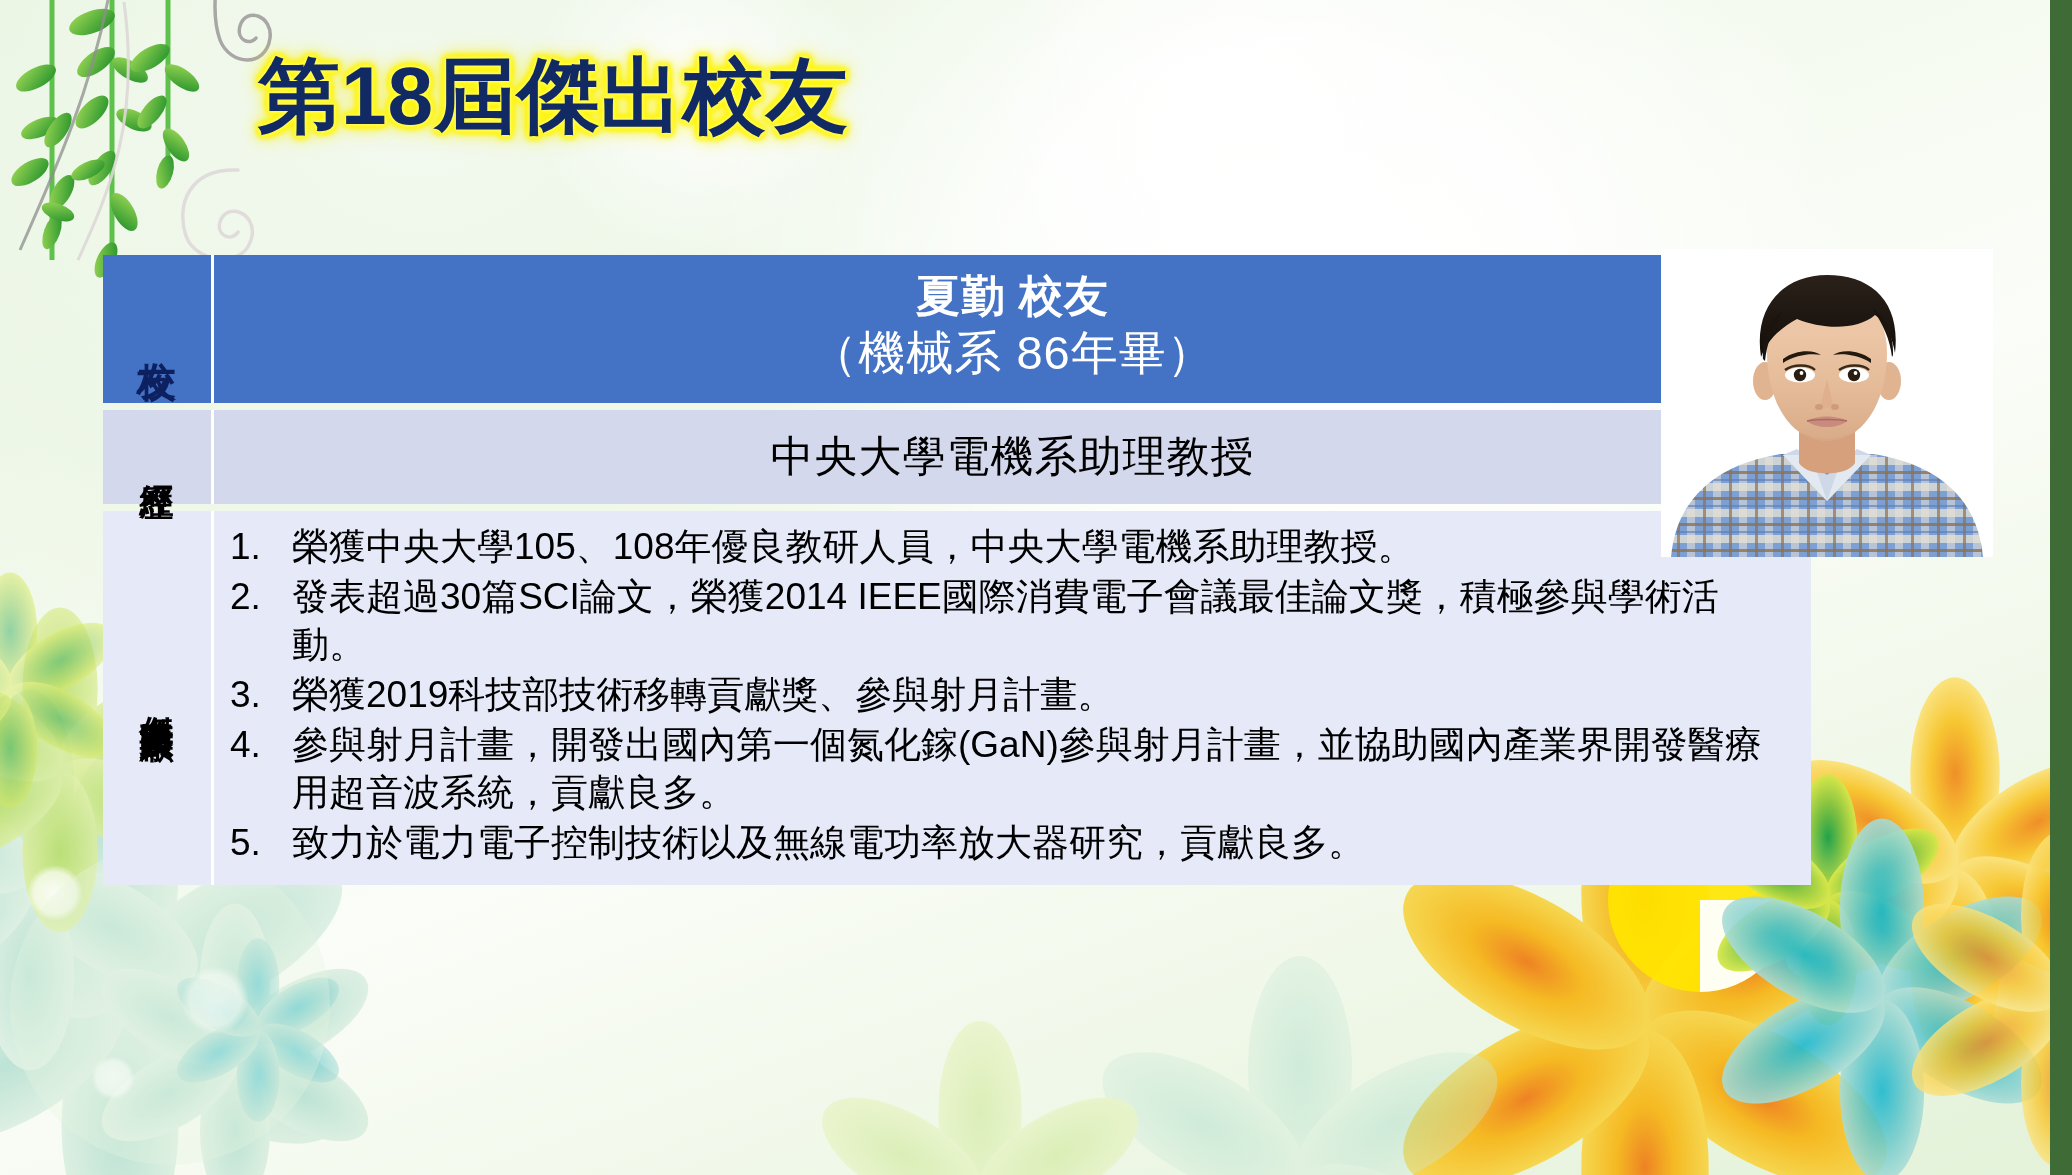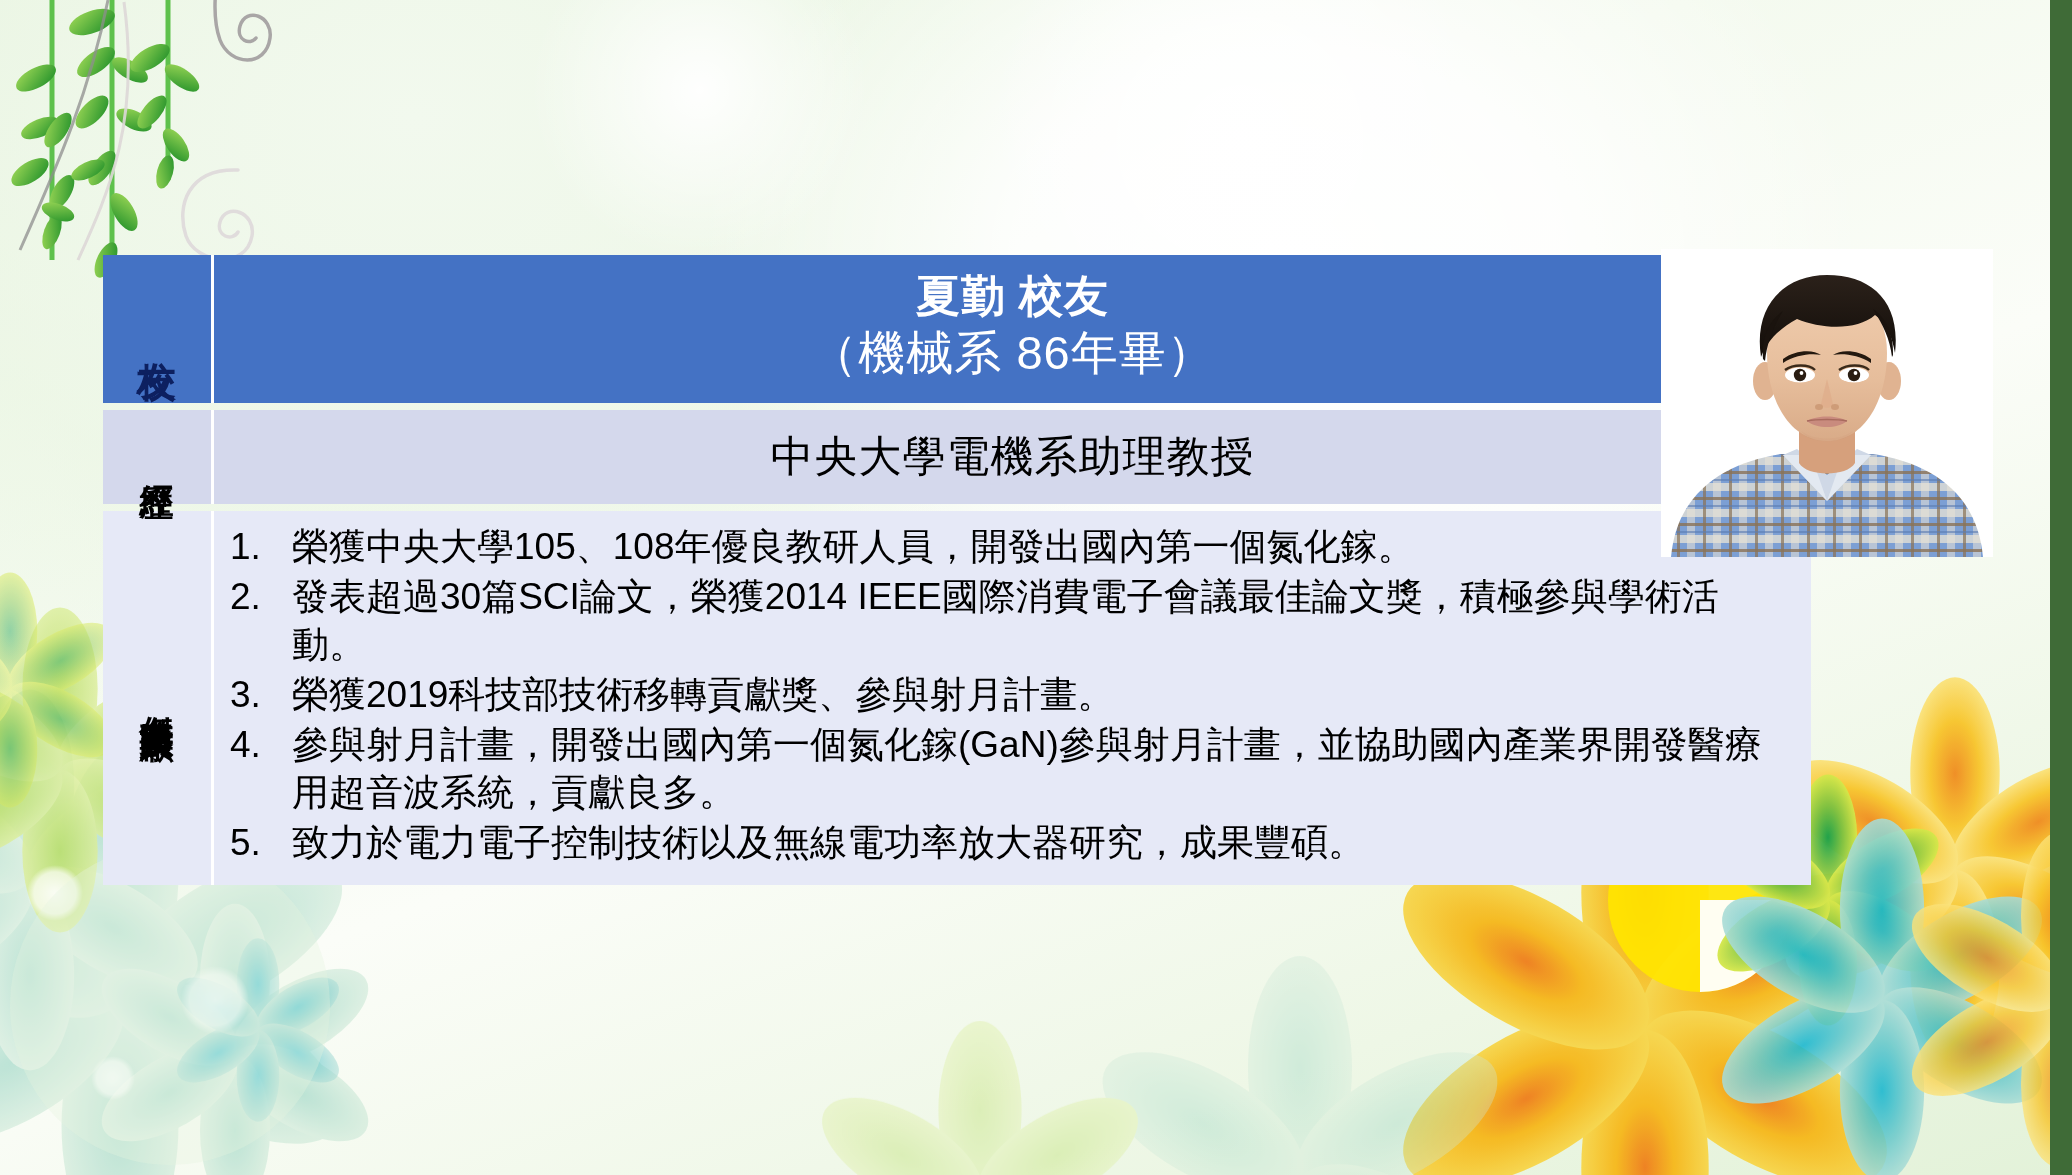--- a/index.html
+++ b/index.html
@@ -341,20 +341,21 @@
     </svg>
   </div>
   <div class="doodle doodle-2">
     <svg width="160" height="130" viewBox="0 0 160 130" xmlns="http://www.w3.org/2000/svg">
       <path d="M110,10 C60,8 48,46 58,76 C68,104 118,110 124,76 C128,52 98,42 92,62 C88,76 104,82 110,72" stroke="#e0dcdc" stroke-width="3.5" fill="none" stroke-linecap="round"></path>
     </svg>
   </div>
 
   <div class="edge-strip"></div>
 
+  <div class="title">第18屆傑出校友</div>
 
   <table class="info-table">
     <tbody>
       <tr class="row-alumni">
         <td class="lbl-cell">
           <span class="vlabel">校友</span>
         </td>
         <td class="val-cell">
           <div class="name-line">夏勤 校友</div>
           <div class="dept-line">（機械系 86年畢）</div>
@@ -377,25 +378,25 @@
         <td></td>
         <td></td>
       </tr>
 
       <tr class="row-ach">
         <td class="lbl-cell">
           <span class="vlabel">傑出事蹟與貢獻</span>
         </td>
         <td class="val-cell">
           <ol class="achv" id="achv-list">
-              <li>榮獲中央大學105、108年優良教研人員，開發出國內第一個氮化鎵。</li>
+              <li>榮獲中央大學105、108年優良教研人員，中央大學電機系助理教授。</li>
               <li>發表超過30篇SCI論文，榮獲2014 IEEE國際消費電子會議最佳論文獎，積極參與學術活動。</li>
               <li>榮獲2019科技部技術移轉貢獻獎、參與射月計畫。</li>
               <li>參與射月計畫，開發出國內第一個氮化鎵(GaN)參與射月計畫，並協助國內產業界開發醫療用超音波系統，貢獻良多。</li>
-              <li>致力於電力電子控制技術以及無線電功率放大器研究，成果豐碩。</li>
+              <li>致力於電力電子控制技術以及無線電功率放大器研究，貢獻良多。</li>
             </ol>
         </td>
       </tr>
     </tbody>
   </table>
 
   <div class="photo-frame">
     <svg class="photo-inner" viewBox="0 0 332 308" preserveAspectRatio="xMidYMid slice" xmlns="http://www.w3.org/2000/svg">
       <defs>
         <linearGradient id="skinG" x1="0" y1="0" x2="0" y2="1">

